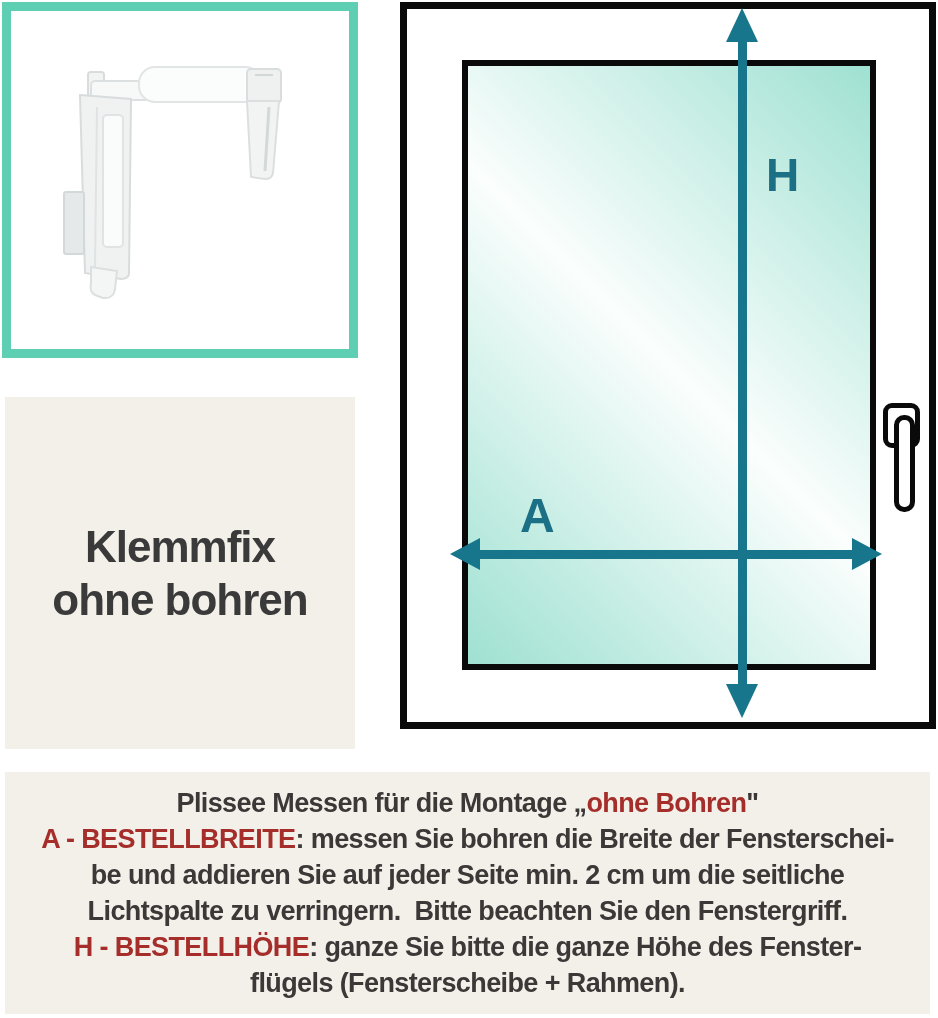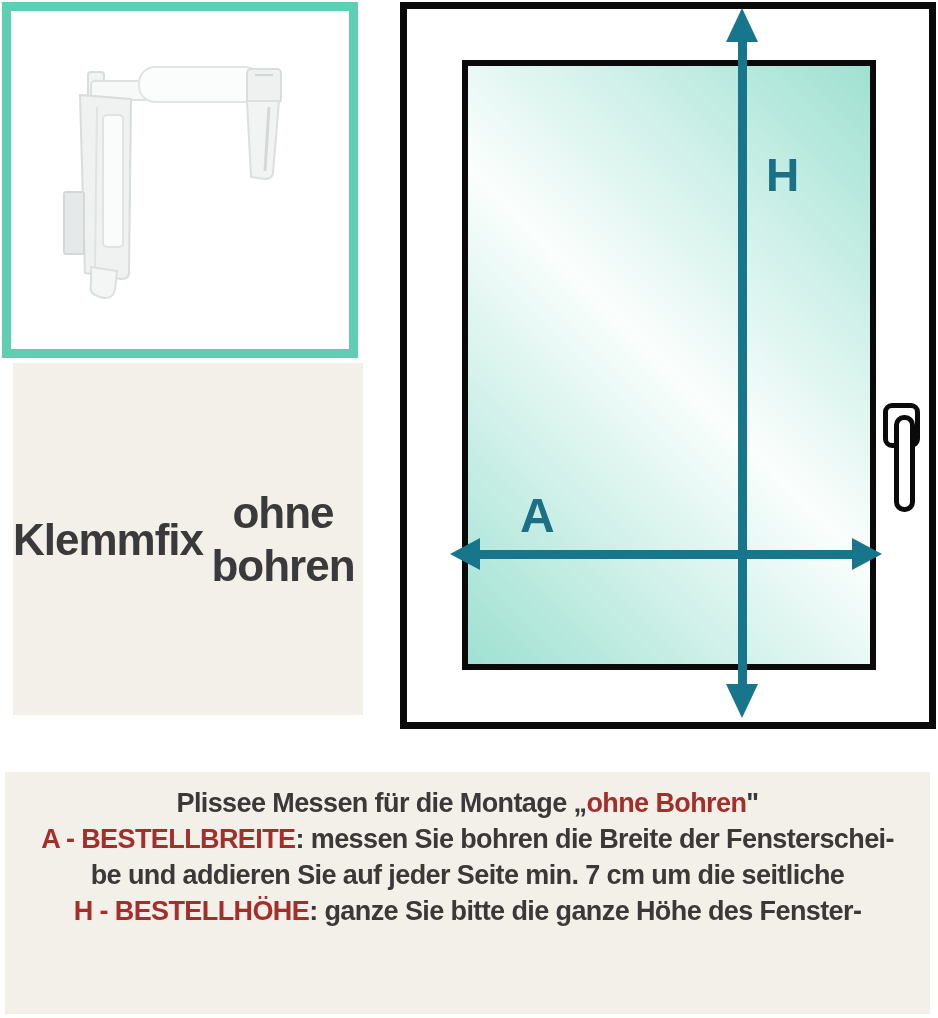--- a/index.html
+++ b/index.html
@@ -5,23 +5,23 @@
   html,body{margin:0;padding:0;background:#ffffff;}
   body{width:938px;height:1018px;position:relative;overflow:hidden;
        font-family:"Liberation Sans", sans-serif;}
 
   
   .product-box{position:absolute;left:2px;top:2px;width:356px;height:356px;
     box-sizing:border-box;border:9px solid #5FCFB4;background:#ffffff;}
   .product-box svg{position:absolute;left:0;top:0;}
 
   
-  .label-box{position:absolute;left:5px;top:363px;width:350px;height:352px;
-    background:#F3EFE9;display:flex;flex-direction:row;justify-content:center;
-    align-items:center;text-align:center;margin-left:8px;}
+  .label-box{position:absolute;left:5px;top:397px;width:350px;height:352px;
+    background:#F3EFE9;display:flex;flex-direction:column;justify-content:center;
+    align-items:center;text-align:center;}
   .label-box .line{font-size:44px;font-weight:700;color:#3A3A3A;line-height:53px;
     letter-spacing:-1px;}
 
   
   .window{position:absolute;left:400px;top:2px;width:536px;height:727px;
     box-sizing:border-box;border:7px solid #0A0A0A;background:#ffffff;}
   .glass{position:absolute;left:462px;top:60px;width:414px;height:610px;
     box-sizing:border-box;border:6px solid #0A0A0A;
     background:linear-gradient(225deg,#9FE1D2 0%,#FBFEFD 50%,#9FE1D2 100%);}
 
@@ -106,16 +106,18 @@
 <div class="h-head-left"></div>
 <div class="h-head-right"></div>
 
 <div class="dim-label dim-h">H</div>
 <div class="dim-label dim-a">A</div>
 
 <div class="instructions">
   <div>
       <div class="instr-line"><span class="seg-dark">Plissee Messen für die Montage „</span><span class="seg-red">ohne Bohren</span><span class="seg-dark">"</span></div>
       <div class="instr-line"><span class="seg-red">A - BESTELLBREITE</span><span class="seg-dark">: messen Sie bohren die Breite der Fensterschei-</span></div>
-      <div class="instr-line"><span class="seg-dark">be und addieren Sie auf jeder Seite min. 7 cm um die seitliche</span></div>
+      <div class="instr-line"><span class="seg-dark">be und addieren Sie auf jeder Seite min. 2 cm um die seitliche</span></div>
+      <div class="instr-line"><span class="seg-dark">Lichtspalte zu verringern.  Bitte beachten Sie den Fenstergriff.</span></div>
       <div class="instr-line"><span class="seg-red">H - BESTELLHÖHE</span><span class="seg-dark">: ganze Sie bitte die ganze Höhe des Fenster-</span></div>
+      <div class="instr-line"><span class="seg-dark">flügels (Fensterscheibe + Rahmen).</span></div>
     </div>
 </div>
 
 </body></html>

